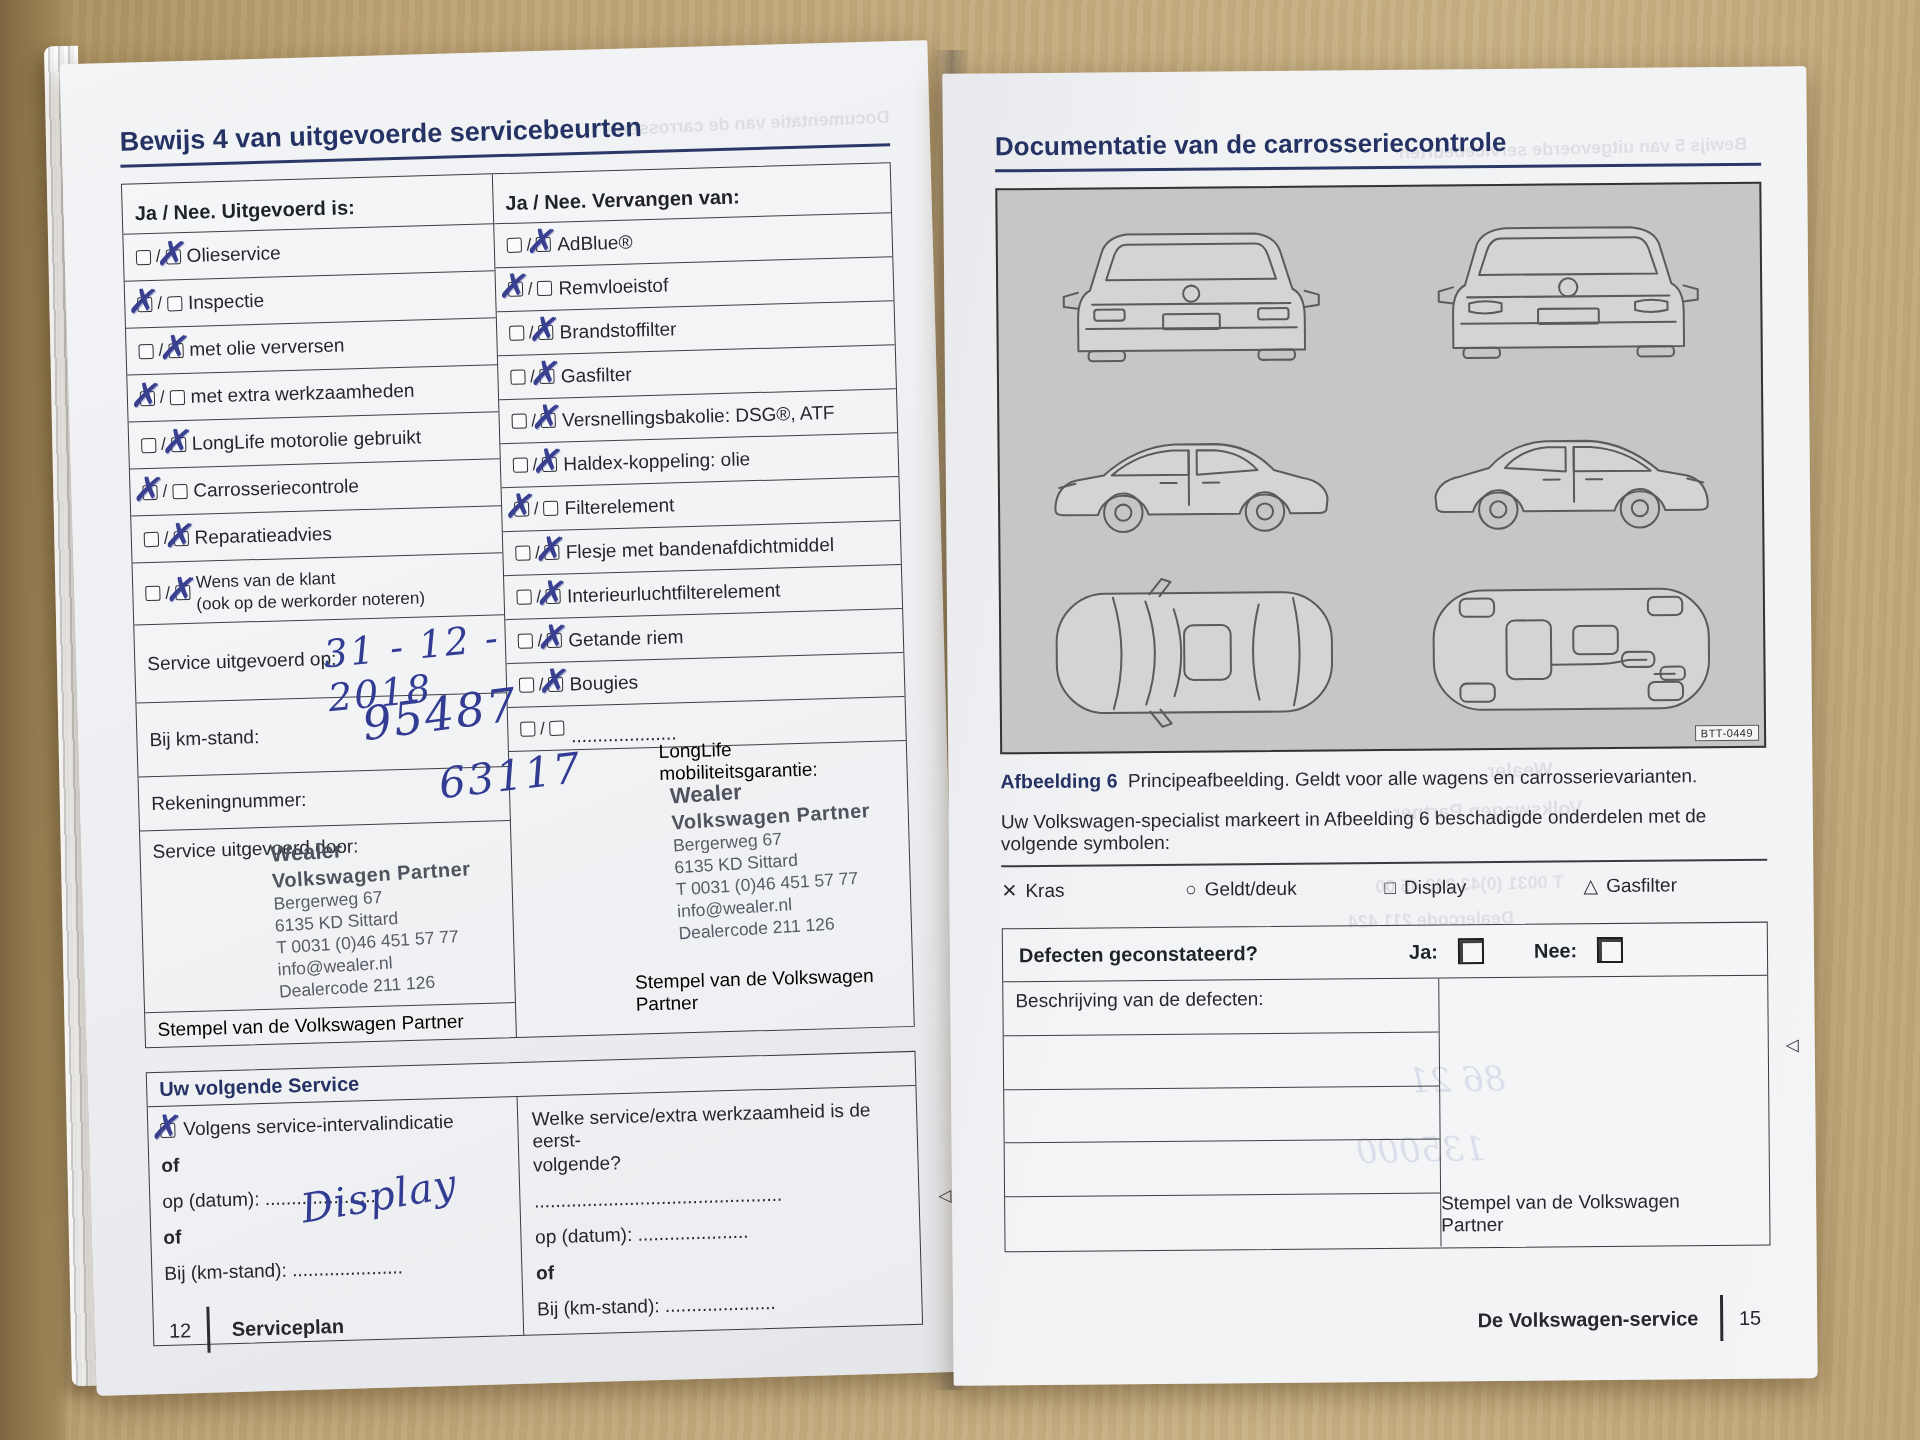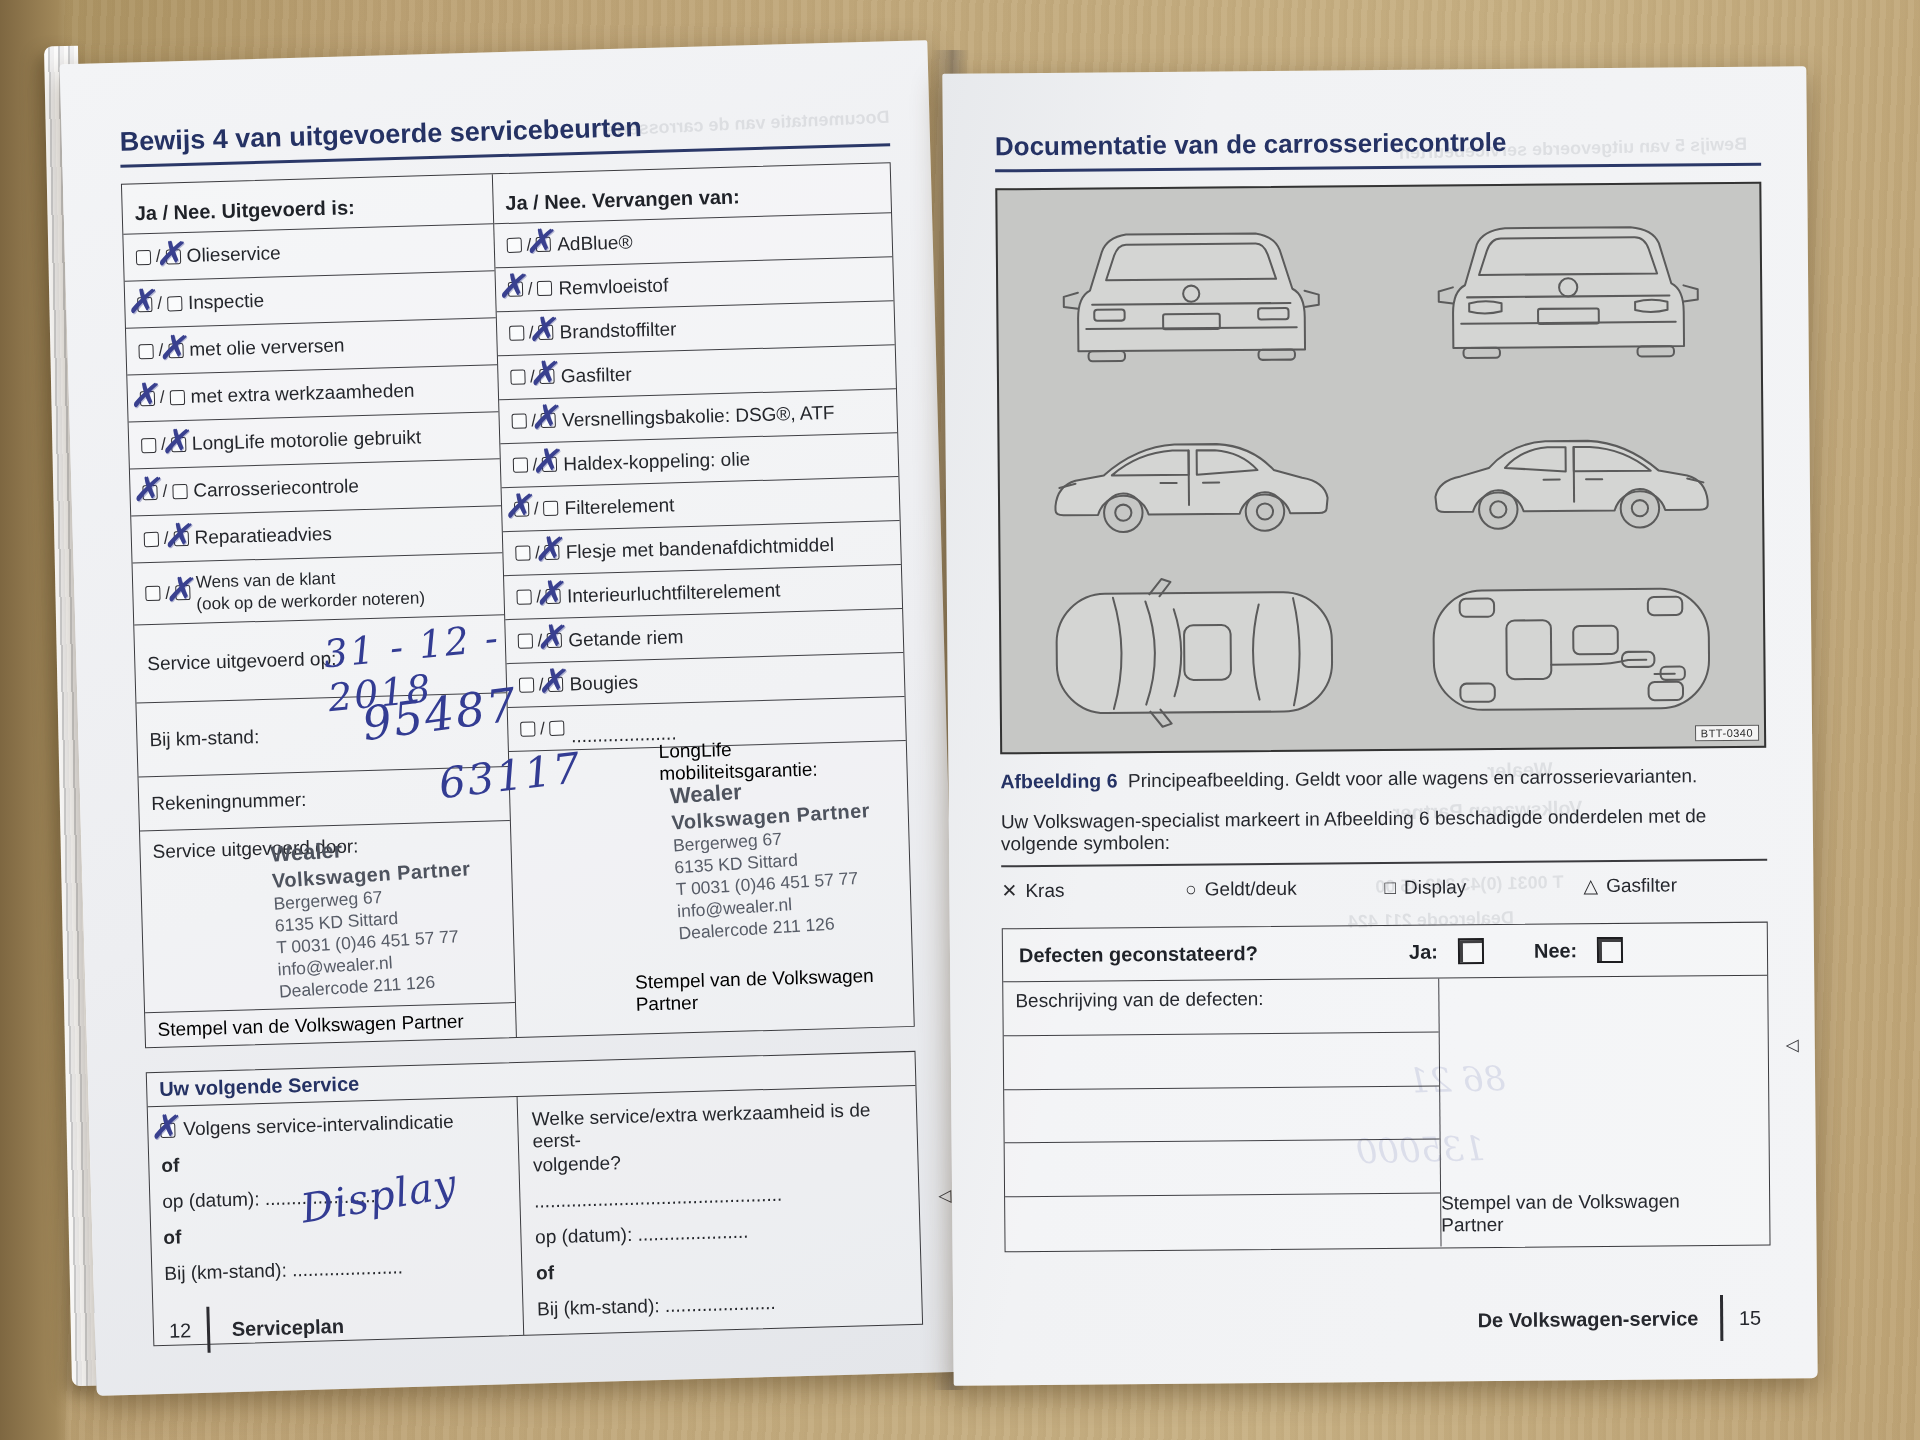--- a/index.html
+++ b/index.html
@@ -507,21 +507,21 @@
         <div class="dcell">
             <svg viewBox="0 0 300 170">
               <use href="#car-top"></use>
             </svg>
           </div>
         <div class="dcell">
             <svg viewBox="0 0 300 170">
               <use href="#car-bottom"></use>
             </svg>
           </div>
-        <span class="btt">BTT-0340</span>
+        <span class="btt">BTT-0449</span>
       </div>
 
       <div class="caption">
         <b>Afbeelding 6</b>&nbsp;
         <span>Principeafbeelding. Geldt voor alle wagens en carrosserievarianten.</span>
       </div>
 
       <div class="intro">Uw Volkswagen-specialist markeert in Afbeelding 6 beschadigde onderdelen met de volgende symbolen:</div>
 
       <div class="sym-strip">

